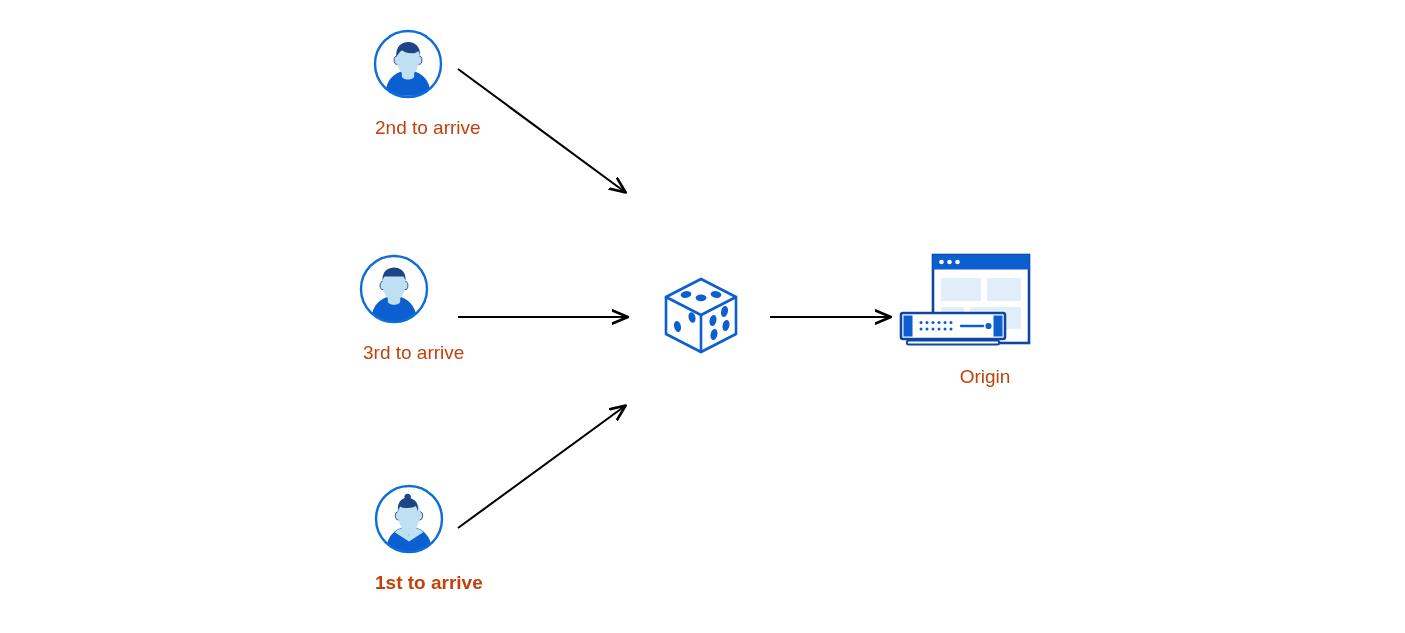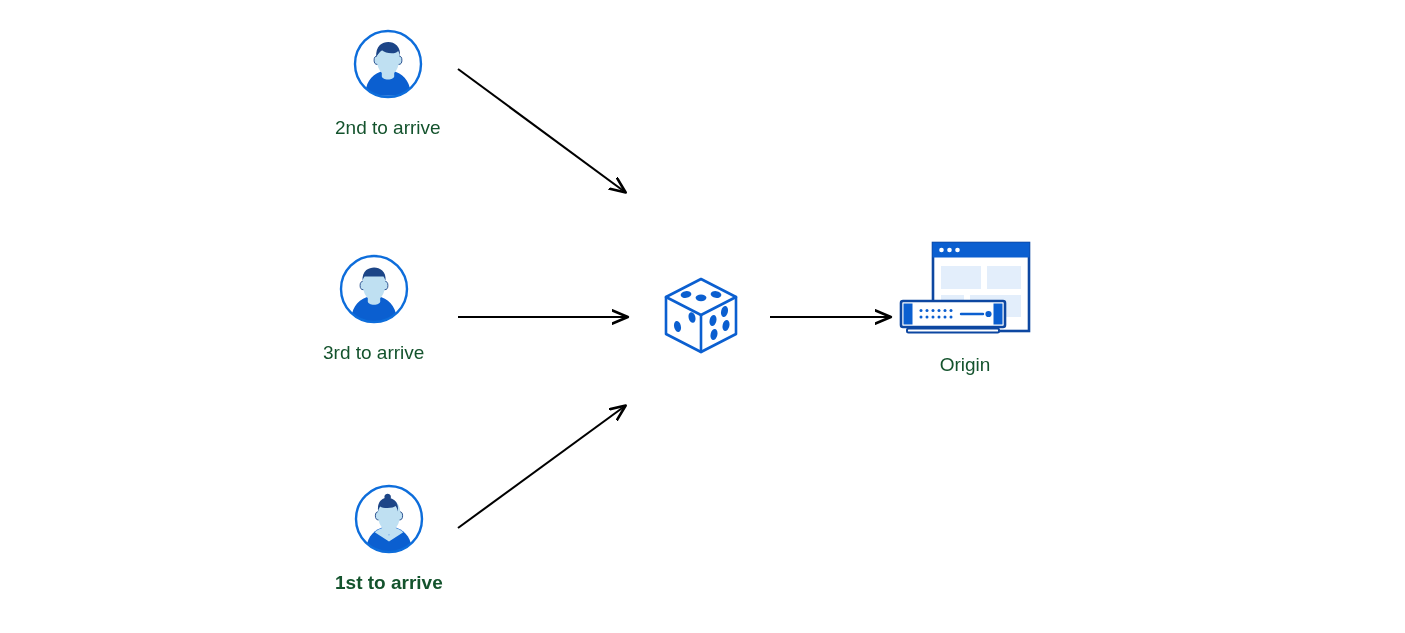--- a/index.html
+++ b/index.html
@@ -23,24 +23,25 @@
   }
   .node {
     position: absolute;
     display: flex;
     flex-direction: column;
     align-items: center;
   }
   .node-label {
     font-family: "Liberation Sans", sans-serif;
     font-size: 19px;
-    color: #14532d;
+    color: #c2410c;
     line-height: 1.2;
     white-space: nowrap;
     text-align: center;
+    margin-left: 40px;
   }
   .avatar-wrap { width: 72px; height: 72px; }
   .avatar-label { margin-top: 17px; }
   .dice-wrap { width: 86px; height: 86px; }
   .origin-wrap { width: 136px; height: 100px; }
   .origin-label { margin-top: 14px; }
   .arrow-layer {
     position: absolute;
     left: 0; top: 0;
     width: 1405px;
@@ -173,21 +174,21 @@
           <ellipse cx="66.5" cy="39.5" rx="3.4" ry="5.6" transform="rotate(13 66.5 39.5)"></ellipse>
           <ellipse cx="55" cy="48.5" rx="3.4" ry="5.6" transform="rotate(13 55 48.5)"></ellipse>
           <ellipse cx="68" cy="53.5" rx="3.4" ry="5.6" transform="rotate(13 68 53.5)"></ellipse>
           <ellipse cx="56" cy="62.5" rx="3.4" ry="5.6" transform="rotate(13 56 62.5)"></ellipse>
           <ellipse cx="67" cy="48" rx="3.2" ry="5.2" transform="rotate(13 67 48)" opacity="0"></ellipse>
         </g>
       </svg>
     </div>
   </div>
 
-  <div class="node" style="left:897px; top:240px;">
+  <div class="node" style="left:897px; top:252px;">
     <div class="origin-wrap">
       <svg viewBox="0 0 136 100" width="136" height="100">
 
         <g>
           <rect x="36" y="3" width="96" height="88" fill="#ffffff" stroke="#0d47a1" stroke-width="2.6"></rect>
           <rect x="36" y="3" width="96" height="14" fill="#0b5fd0" stroke="#0b5fd0" stroke-width="1"></rect>
           <circle cx="44.5" cy="10" r="2.3" fill="#ffffff"></circle>
           <circle cx="52.5" cy="10" r="2.3" fill="#ffffff"></circle>
           <circle cx="60.5" cy="10" r="2.3" fill="#ffffff"></circle>
           <rect x="44" y="26" width="40" height="23" fill="#e3eefb"></rect>

